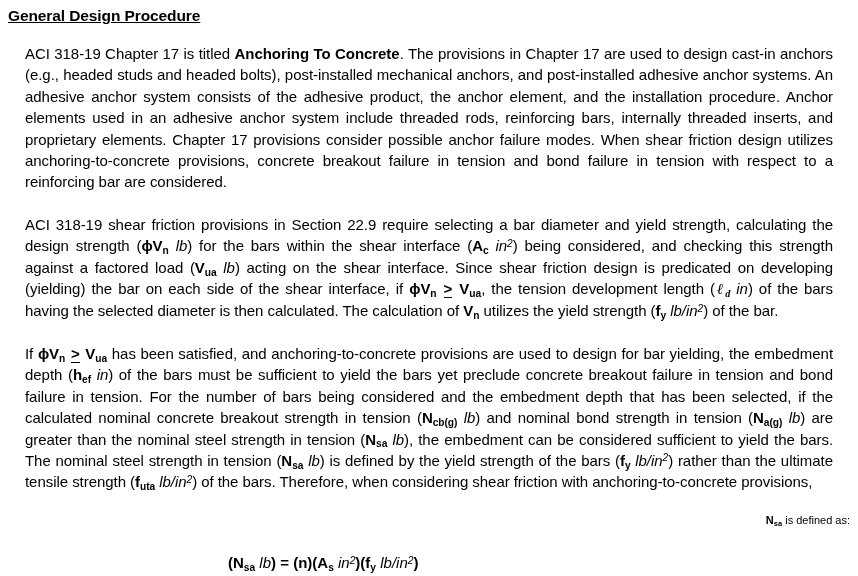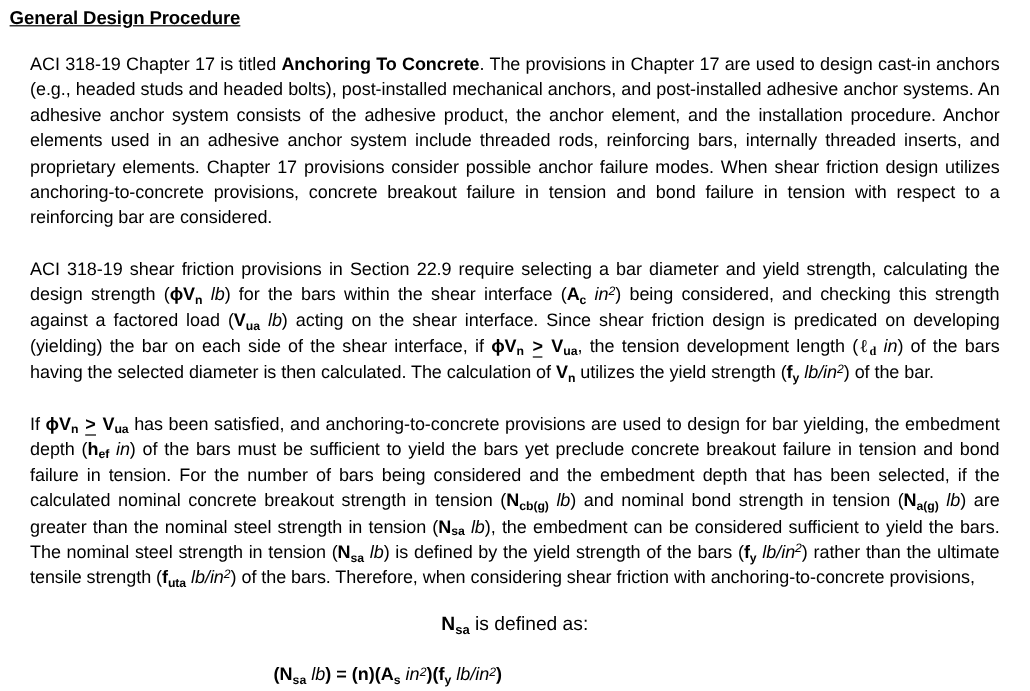--- a/index.html
+++ b/index.html
@@ -34,24 +34,24 @@
     line-height: 21.4px;
     text-align: justify;
     text-justify: inter-word;
     margin: 17px;
     letter-spacing: -0.05px;
   }
   p.para.gap {
     margin-top: 21px;
   }
   .last-line {
-    font-size: 16px;
+    font-size: 11px;
     line-height: 21.4px;
     margin: 0;
-    text-align: center;
+    text-align: right;
   }
   b, .b { font-weight: bold; }
   i, .it { font-style: italic; }
   sub {
     font-size: 0.68em;
     line-height: 0;
     vertical-align: baseline;
     position: relative;
     bottom: -0.28em;
   }
@@ -72,20 +72,21 @@
     content: "";
     position: absolute;
     left: 1px;
     right: 1px;
     bottom: 1px;
     border-bottom: 1.4px solid #000;
   }
   .ell {
     font-family: "Liberation Serif", serif;
     font-weight: bold;
+    font-style: italic;
   }
   .eqblock {
     margin-top: 21px;
     padding-left: 220px;
     font-size: 15px;
     line-height: 21.4px;
   }
   .eqline { white-space: nowrap; }
   .deflist {
     margin-top: 0;

